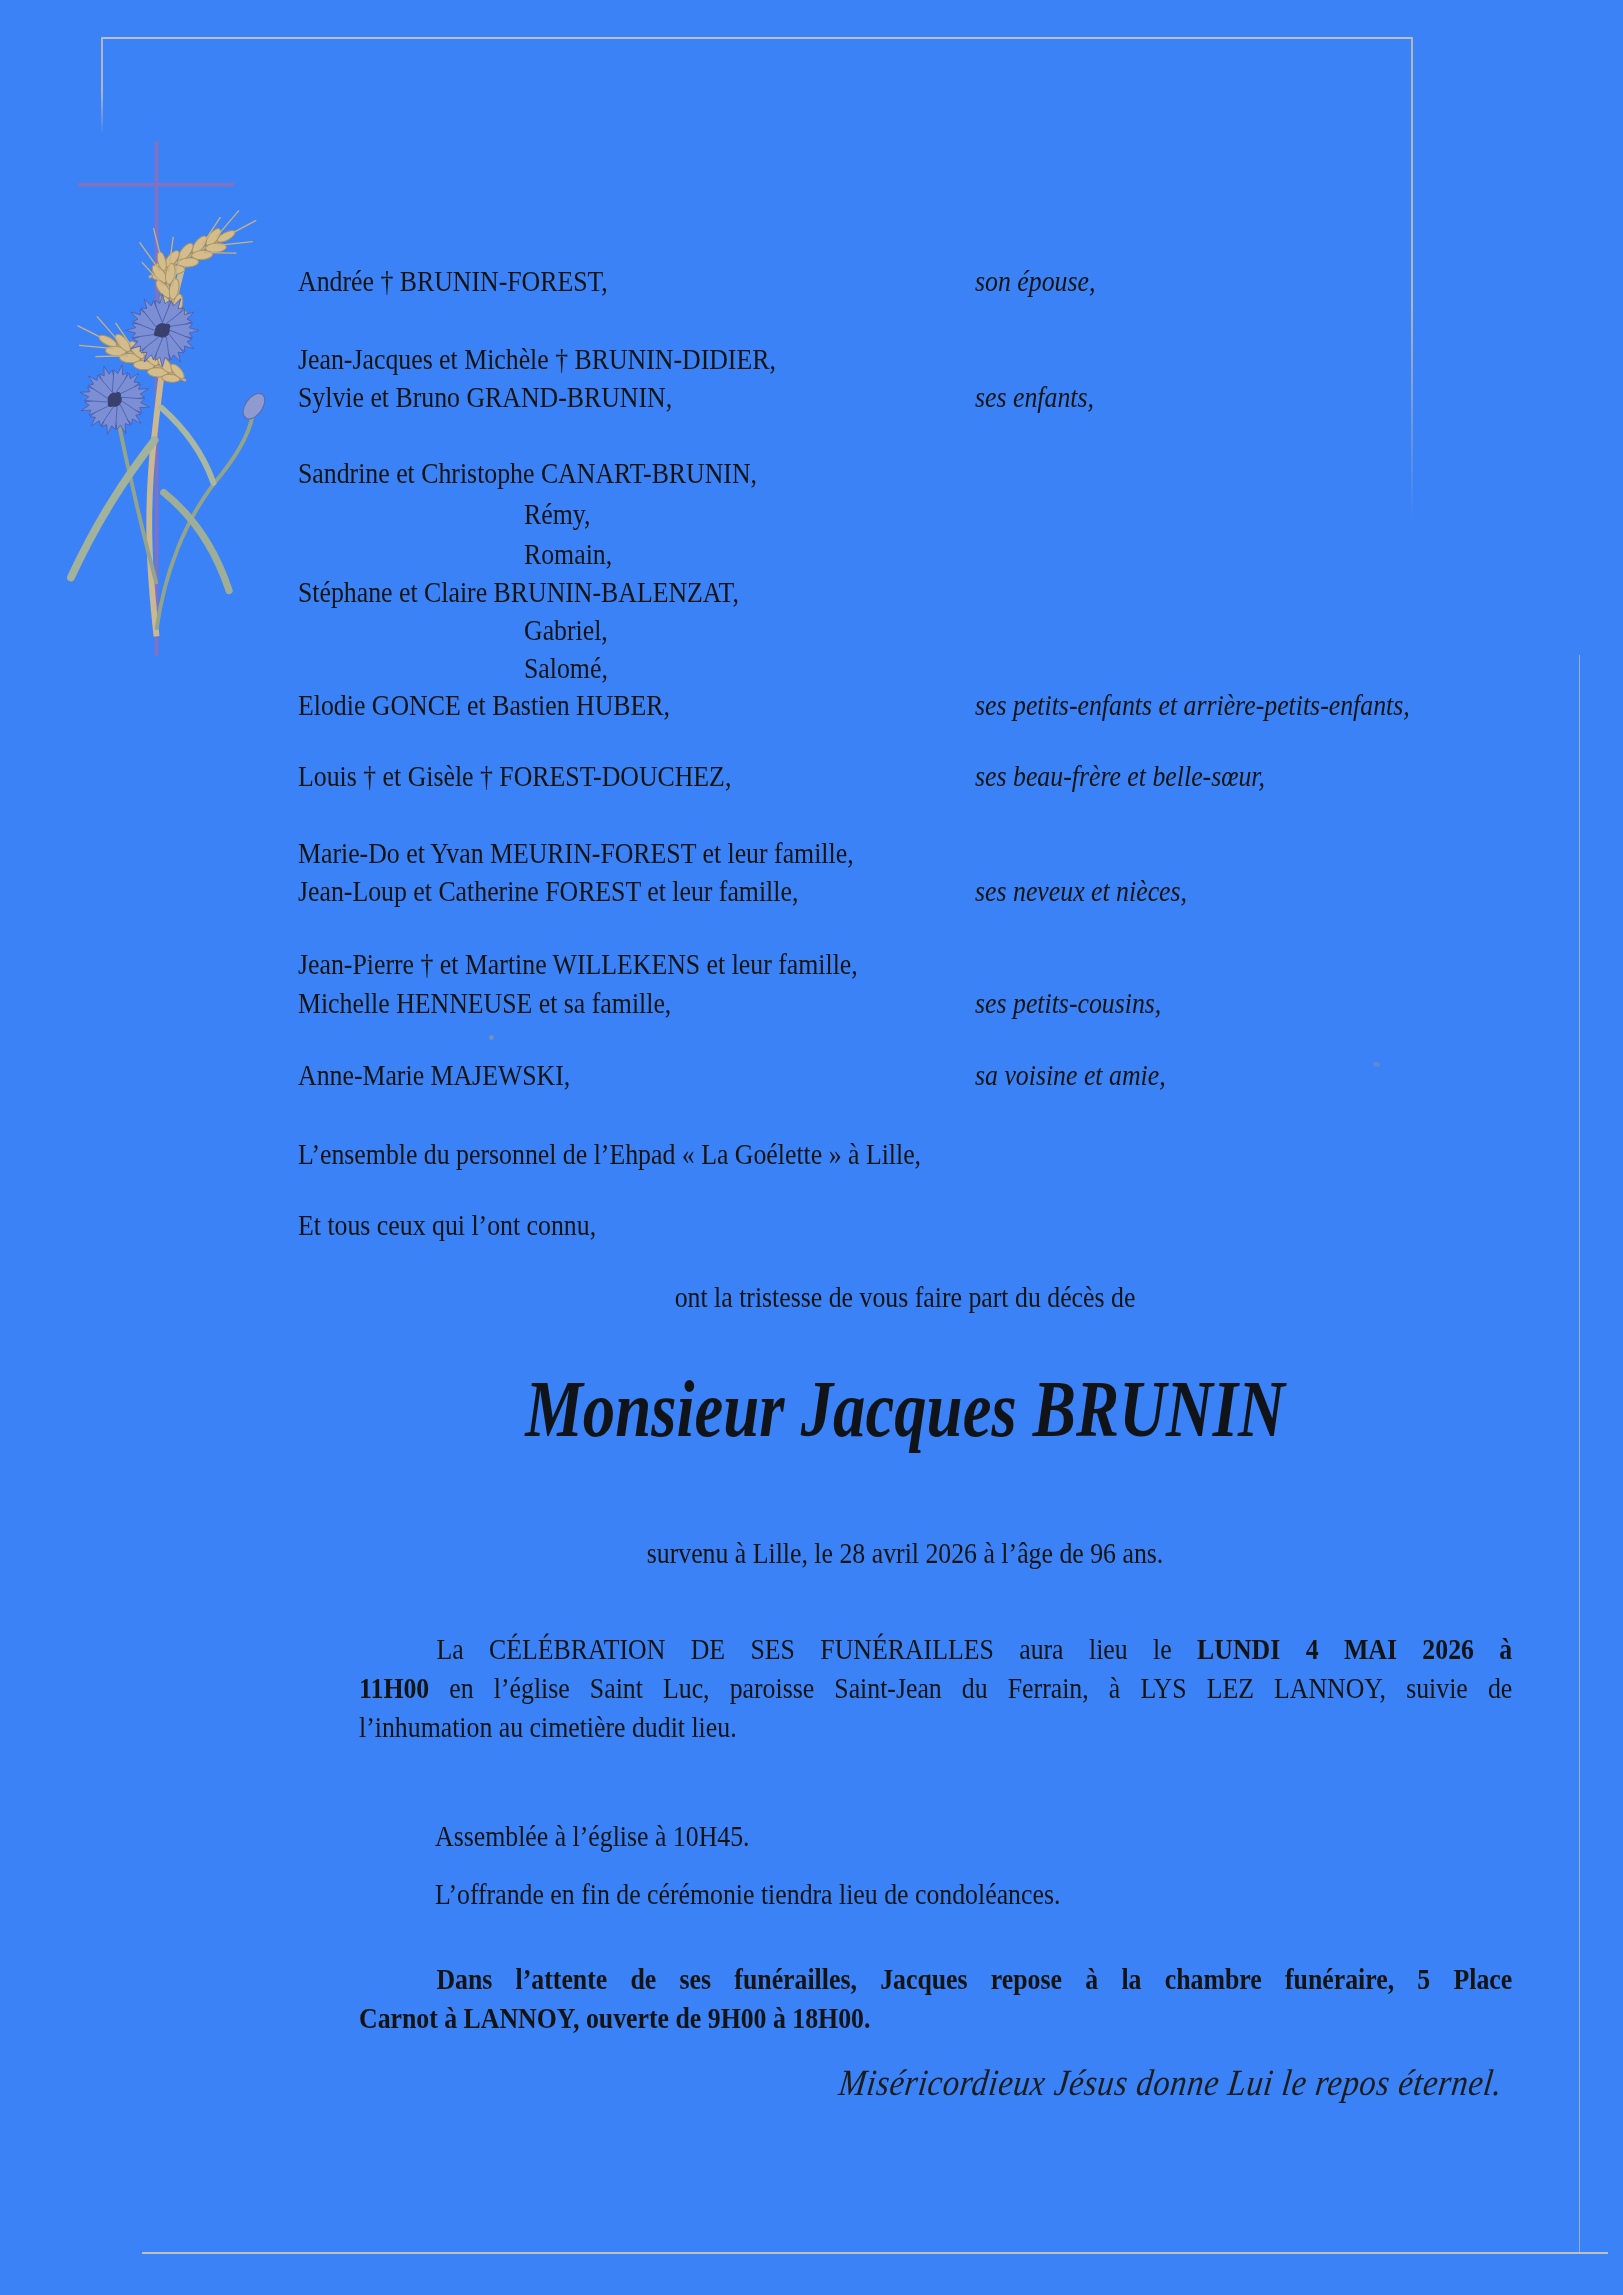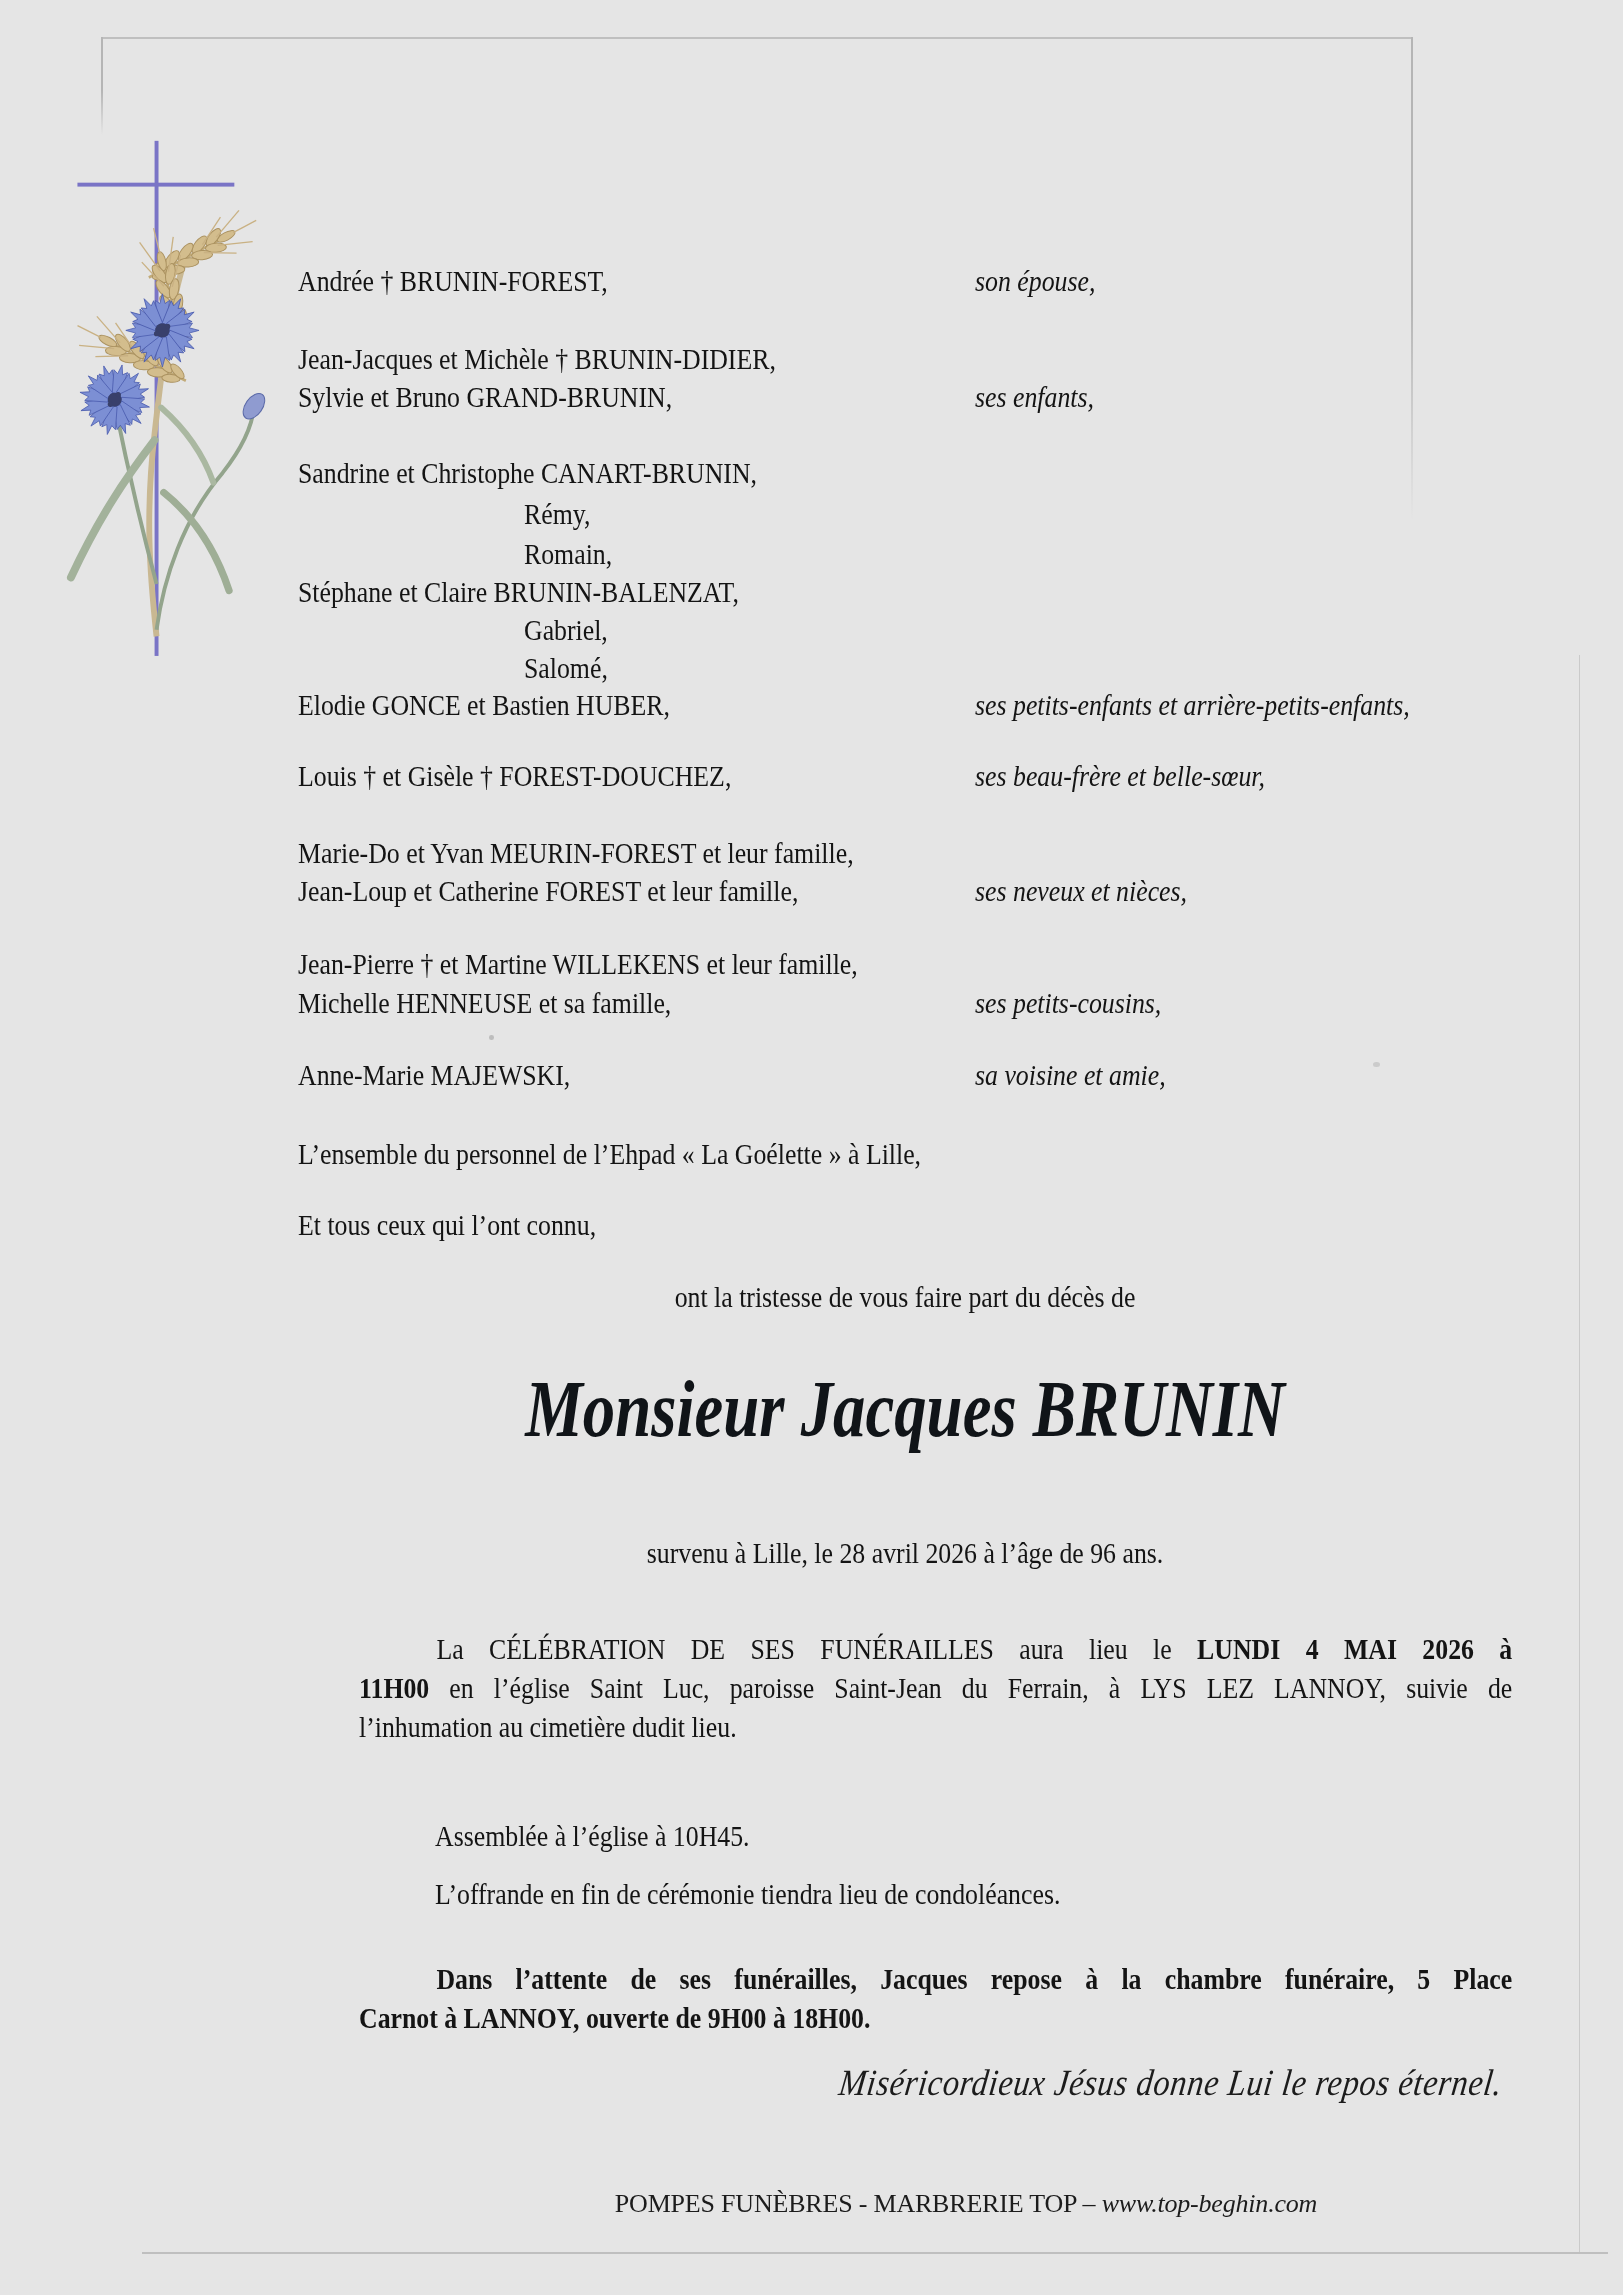--- a/index.html
+++ b/index.html
@@ -1,16 +1,16 @@
 <!DOCTYPE html>
 <html style="font-size:10.5px"><head>
 <meta charset="utf-8">
 <style>
   html,body{margin:0;padding:0;background:#9a9a9a;}
-  .page{position:relative;width:1623px;height:2295px;background:#e5e5e5;overflow:hidden;
+  .page{position:relative;width:1623px;height:2295px;background:#3b82f6;overflow:hidden;
         font-family:"Liberation Serif","DejaVu Serif",serif;color:#141414;}
   .ln{position:absolute;white-space:nowrap;font-size:30px;line-height:1.15;
       transform:scaleX(.86);transform-origin:0 50%;letter-spacing:0;}
   .ital{font-style:italic;}
   .ctr{left:298px;width:1214px;text-align:center;transform-origin:50% 50%;}
   .para{position:absolute;left:359px;width:1341px;font-size:30px;line-height:1.15;
         transform:scaleX(.86);transform-origin:0 50%;}
   .just{text-align:justify;text-align-last:justify;}
   .indent{padding-left:90px;box-sizing:border-box;}
   .bold{font-weight:bold;}
@@ -150,16 +150,15 @@
   <div class="para" style="top:1710px;">l’inhumation au cimetière dudit lieu.</div>
 
   <div class="ln" style="left:435px;top:1819px;">Assemblée à l’église à 10H45.</div>
   <div class="ln" style="left:435px;top:1877px;">L’offrande en fin de cérémonie tiendra lieu de condoléances.</div>
 
   <div class="para just indent bold" style="top:1962px;">Dans l’attente de ses funérailles, Jacques repose à la chambre funéraire, 5 Place</div>
   <div class="para bold" style="top:2001px;">Carnot à LANNOY, ouverte de 9H00 à 18H00.</div>
 
   <div class="epitaph" style="top:2061px;">Miséricordieux Jésus donne Lui le repos éternel.</div>
 
-  <div class="foot" style="top:2189px;"><span>POMPES FUNÈBRES - MARBRERIE TOP  –  </span><span class="ital">www.top-beghin.com</span></div>
 
 </div>
 
 
 </body></html>

